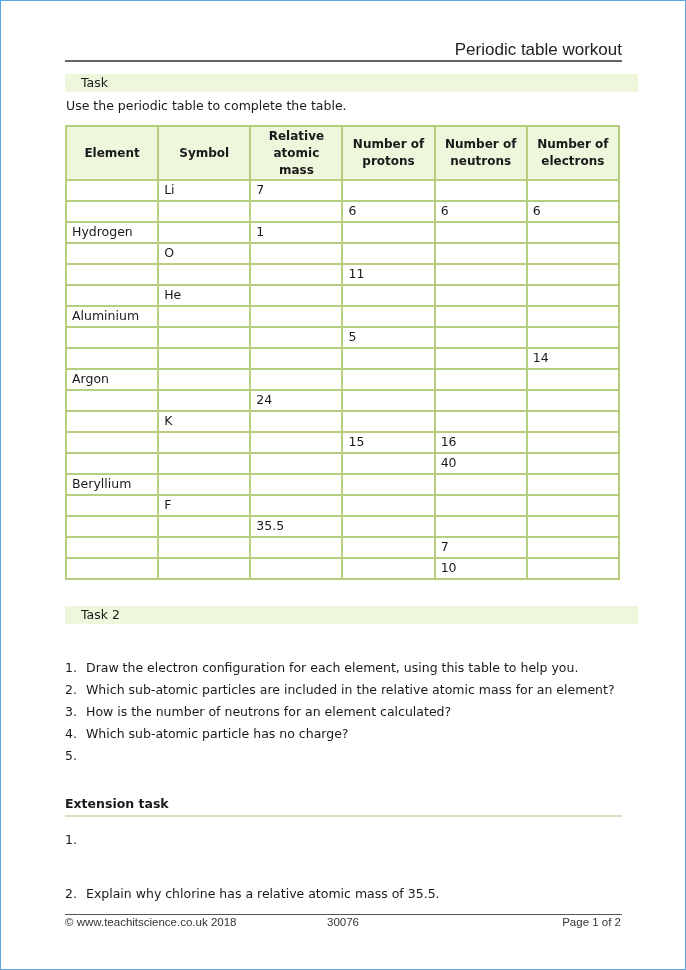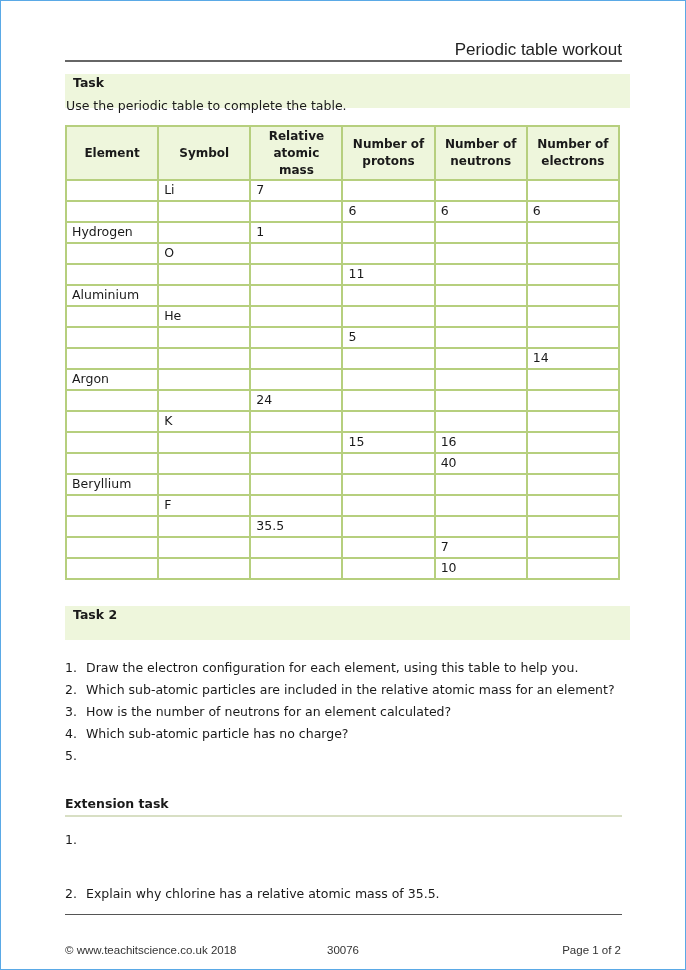--- a/index.html
+++ b/index.html
@@ -3,35 +3,35 @@
 <meta charset="utf-8">
 <style>
   html, body { margin:0; padding:0; }
   body { width:686px; height:970px; background:#fff; position:relative; overflow:hidden;
          font-family:"DejaVu Sans", sans-serif; color:#1a1a1a; }
   .frame { position:absolute; left:0; top:0; width:684px; height:968px; border:1px solid #5aa9e6; }
   .page { position:absolute; left:65px; top:0; width:557px; }
   .title { position:absolute; top:40px; right:0; font-family:"Liberation Sans", sans-serif;
            font-size:17px; color:#222; white-space:nowrap; }
   .title-rule { position:absolute; top:60px; left:0; width:557px; height:2px; background:#666; }
-  .band { position:absolute; left:0; width:557px; height:34px; background:#eef6dc;
-          font-weight:bold; font-size:12.5px; line-height:18px; padding-left:8px; }
+  .band { position:absolute; left:0; width:557px; height:18px; background:#eef6dc;
+          font-weight:normal; font-size:12.5px; line-height:18px; padding-left:16px; }
   .intro { position:absolute; top:98px; left:1px; font-size:12.5px; }
   table.grid { position:absolute; top:125px; left:0; border-collapse:collapse; width:555px; table-layout:fixed; }
   table.grid th, table.grid td { border:2px solid #b6cf7e; font-size:12.5px; padding:0 0 0 5px; }
   table.grid th { background:#eef6dc; height:52px; font-weight:bold; font-size:12px; text-align:center;
                   padding:0 3px; line-height:17px; }
   table.grid td { height:19px; text-align:left; vertical-align:top; line-height:17px; }
   .list { position:absolute; left:0; font-size:12.5px; margin:0; padding:0; list-style:none; }
   .list li { position:relative; padding-left:21px; }
   .list li .num { position:absolute; left:0; }
   .ext-head { position:absolute; top:796px; left:0; font-weight:bold; font-size:12.5px; }
   .ext-rule { position:absolute; top:815px; left:0; width:557px; height:2px; background:#d8dfc4; }
   .foot-rule { position:absolute; top:914px; left:0; width:557px; height:1px; background:#555; }
-  .foot { position:absolute; top:916px; font-family:"Liberation Sans", sans-serif; font-size:11.5px; color:#333;margin-top:28px; }
+  .foot { position:absolute; top:916px; font-family:"Liberation Sans", sans-serif; font-size:11.5px; color:#333; }
 </style>
 </head>
 <body>
 
 <div class="frame"></div>
 
 <div class="page">
   <div class="title">Periodic table workout</div>
   <div class="title-rule"></div>
 
@@ -84,30 +84,30 @@
         </tr>
         <tr>
           <td></td>
           <td></td>
           <td></td>
           <td>11</td>
           <td></td>
           <td></td>
         </tr>
         <tr>
+          <td></td>
+          <td>He</td>
+          <td></td>
+          <td></td>
+          <td></td>
+          <td></td>
+        </tr>
+        <tr>
           <td>Aluminium</td>
           <td></td>
-          <td></td>
-          <td></td>
-          <td></td>
-          <td></td>
-        </tr>
-        <tr>
-          <td></td>
-          <td>He</td>
           <td></td>
           <td></td>
           <td></td>
           <td></td>
         </tr>
         <tr>
           <td></td>
           <td></td>
           <td></td>
           <td>5</td>

